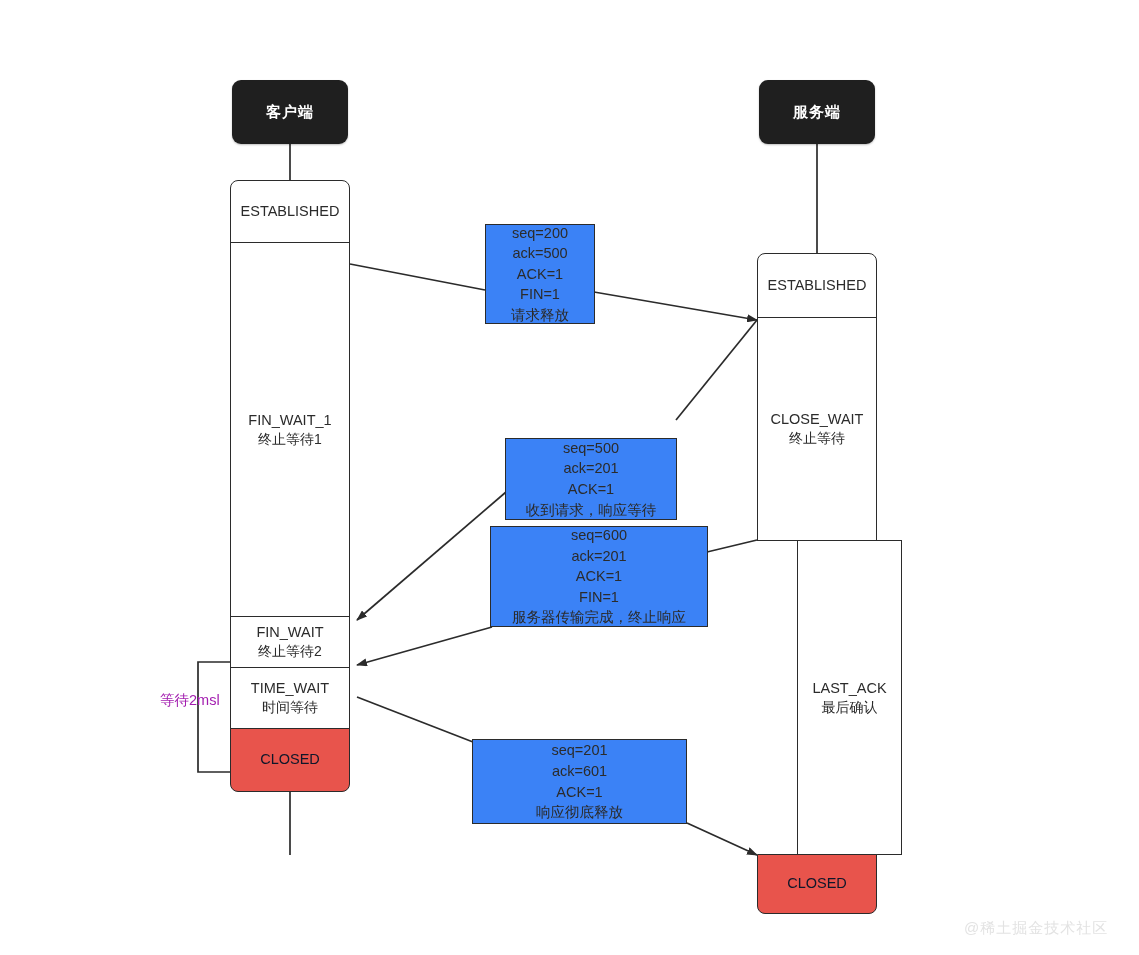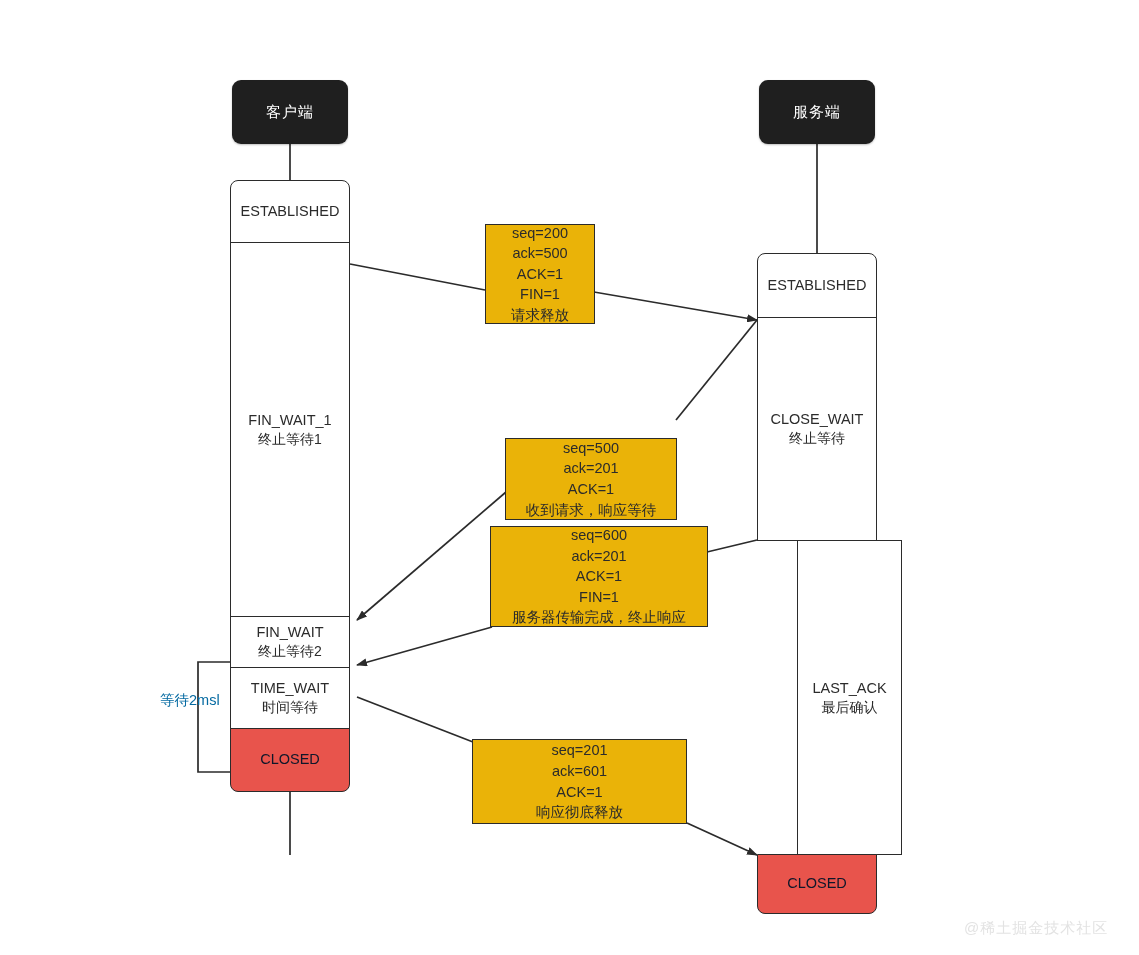--- a/index.html
+++ b/index.html
@@ -29,21 +29,21 @@
   
   .actor {
     position: absolute;
     background: #1f1f1f;
     color: #ffffff;
     border-radius: 9px;
     display: flex;
     align-items: center;
     justify-content: center;
     font-size: 15px;
-    font-weight: normal;
+    font-weight: bold;
     letter-spacing: 1px;
     box-shadow: 0 1px 2px rgba(0,0,0,0.25);
   }
   
   .state {
     position: absolute;
     background: #ffffff;
     border: 1.6px solid #2b2b2b;
     box-sizing: border-box;
     display: flex;
@@ -66,39 +66,39 @@
     border-bottom-right-radius: 8px;
   }
   .state.closed {
     background: #e8544c;
     border-color: #2b2b2b;
     color: #0f172a;
   }
   
   .note {
     position: absolute;
-    background: #eab308;
+    background: #3b82f6;
     border: 1.6px solid #2b2b2b;
     box-sizing: border-box;
     display: flex;
     flex-direction: column;
     align-items: center;
     justify-content: center;
     font-size: 14.5px;
     line-height: 1.42;
     color: #2b2b2b;
     text-align: center;
     padding: 4px 8px;
   }
   .note .line { white-space: nowrap; }
   
   .edge-label {
     position: absolute;
     font-size: 14.5px;
-    color: #0369a1;
+    color: #a21caf;
     white-space: nowrap;
   }
   .watermark {
     position: absolute;
     font-size: 15px;
     color: #e3e3e3;
     white-space: nowrap;
     letter-spacing: 1px;
     margin-left: 8px;
   }

